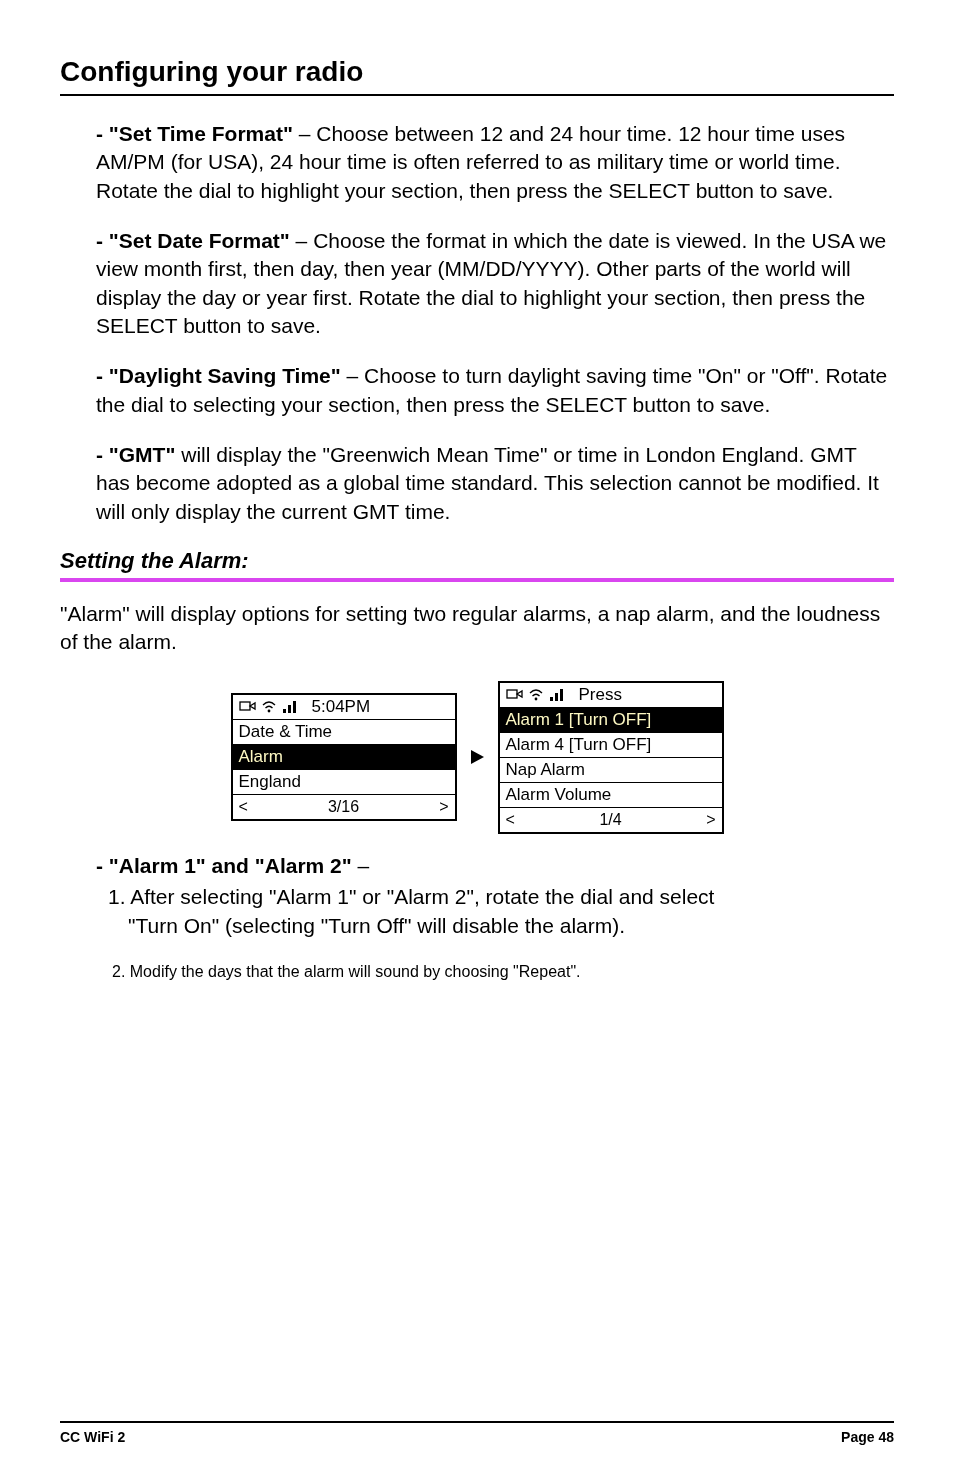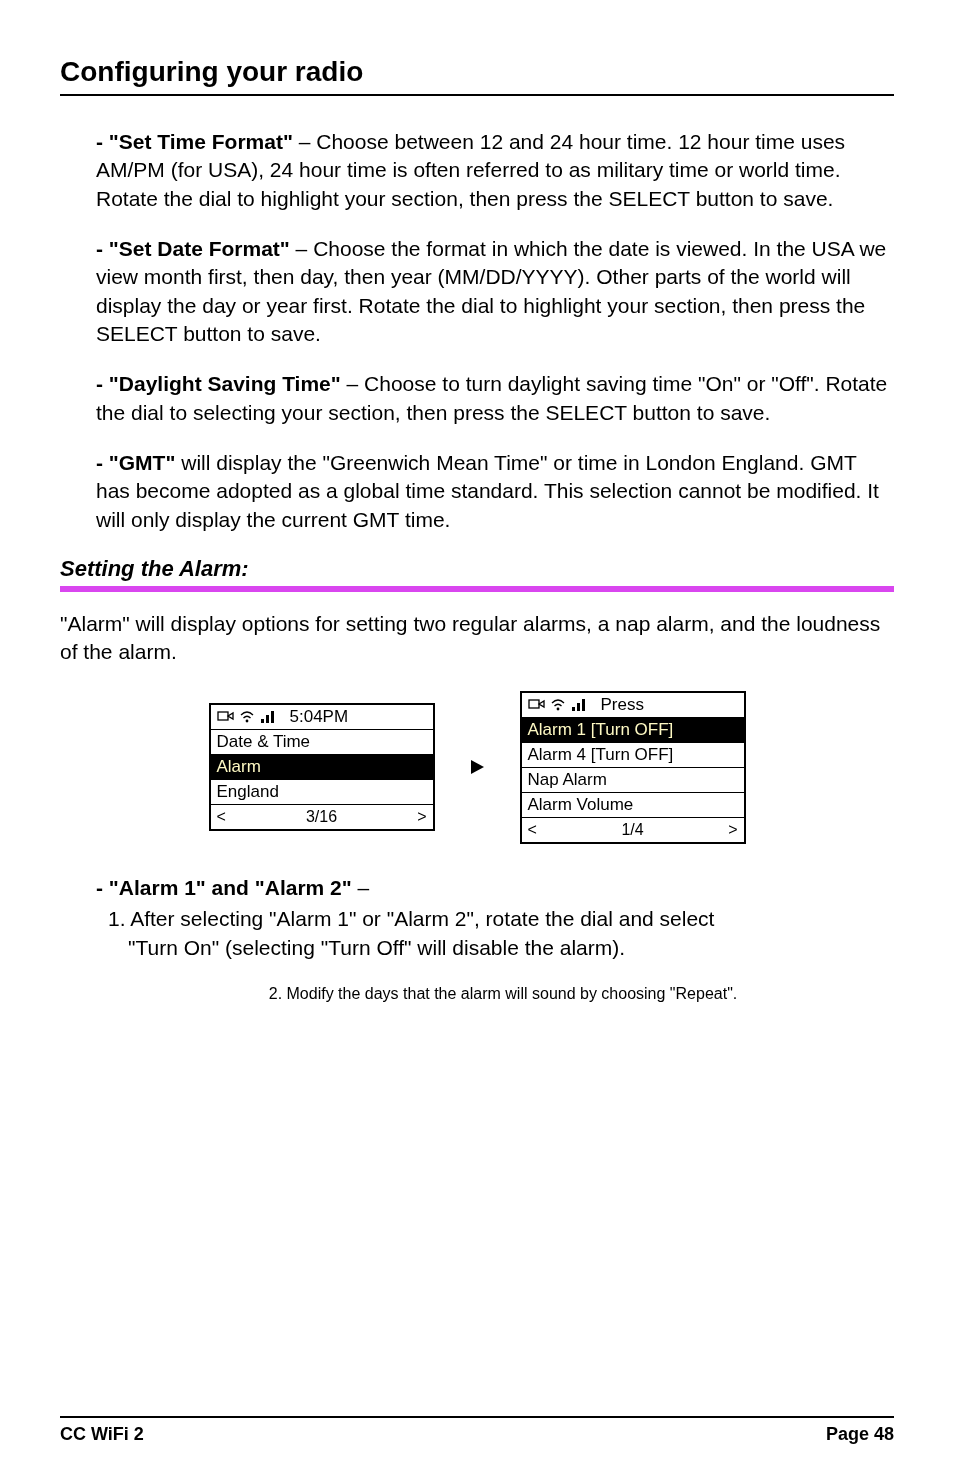--- a/index.html
+++ b/index.html
@@ -11,49 +11,49 @@
     color: #000;
     padding: 56px 60px 30px 60px;
     display: flex;
     flex-direction: column;
   }
   .page-title {
     font-size: 28px;
     font-weight: bold;
     padding-bottom: 6px;
     border-bottom: 2px solid #000;
-    margin-bottom: 32px;
+    margin-bottom: 24px;
   }
   .content { flex: 1; }
   .item {
     margin: 0 0 22px 0;
     padding-left: 36px;
     font-size: 21px;
     line-height: 1.35;
   }
   .item .label { font-weight: bold; }
   .subhead {
     font-size: 22px;
     font-weight: bold;
     font-style: italic;
     padding-bottom: 4px;
-    border-bottom: 6px solid #d946ef;
+    border-bottom: 4px solid #d946ef;
     margin: 14px 0 18px 0;
   }
   .alarm-lead {
     font-size: 21px;
     line-height: 1.35;
     margin-bottom: 24px;
   }
   .screens {
     display: flex;
     align-items: center;
     justify-content: center;
-    gap: 36px;
-    margin-bottom: 30px;
+    gap: 14px;
+    margin-bottom: 18px;
     text-align: right;
   }
   .screen {
     border: 2px solid #000;
     width: 226px;
     font-size: 17px;
     background: #fff;
   }
   .screen .row {
     border-bottom: 1px solid #000;
@@ -90,28 +90,28 @@
   }
   .icon-svg { display: block; }
   .sub-item {
     padding-left: 36px;
     font-size: 21px;
     line-height: 1.38;
   }
   .sub-item .label { font-weight: bold; }
   .num-line { padding-left: 12px; margin-top: 2px; }
   .num-line-indent { padding-left: 32px; }
-  .step2 { padding-left: 52px; margin-top: 22px; text-align: center; }
+  .step2 { padding-left: 52px; margin-top: 22px; }
   .step2-body { padding-left: 88px; }
   .footer {
     border-top: 2px solid #000;
     padding-top: 6px;
     display: flex;
     justify-content: space-between;
-    font-size: 18px;
+    font-size: 14px;
     font-weight: bold;
   }
 </style>
 </head>
 <body>
 
 <div class="content">
 
   <div class="page-title">Configuring your radio</div>
 

